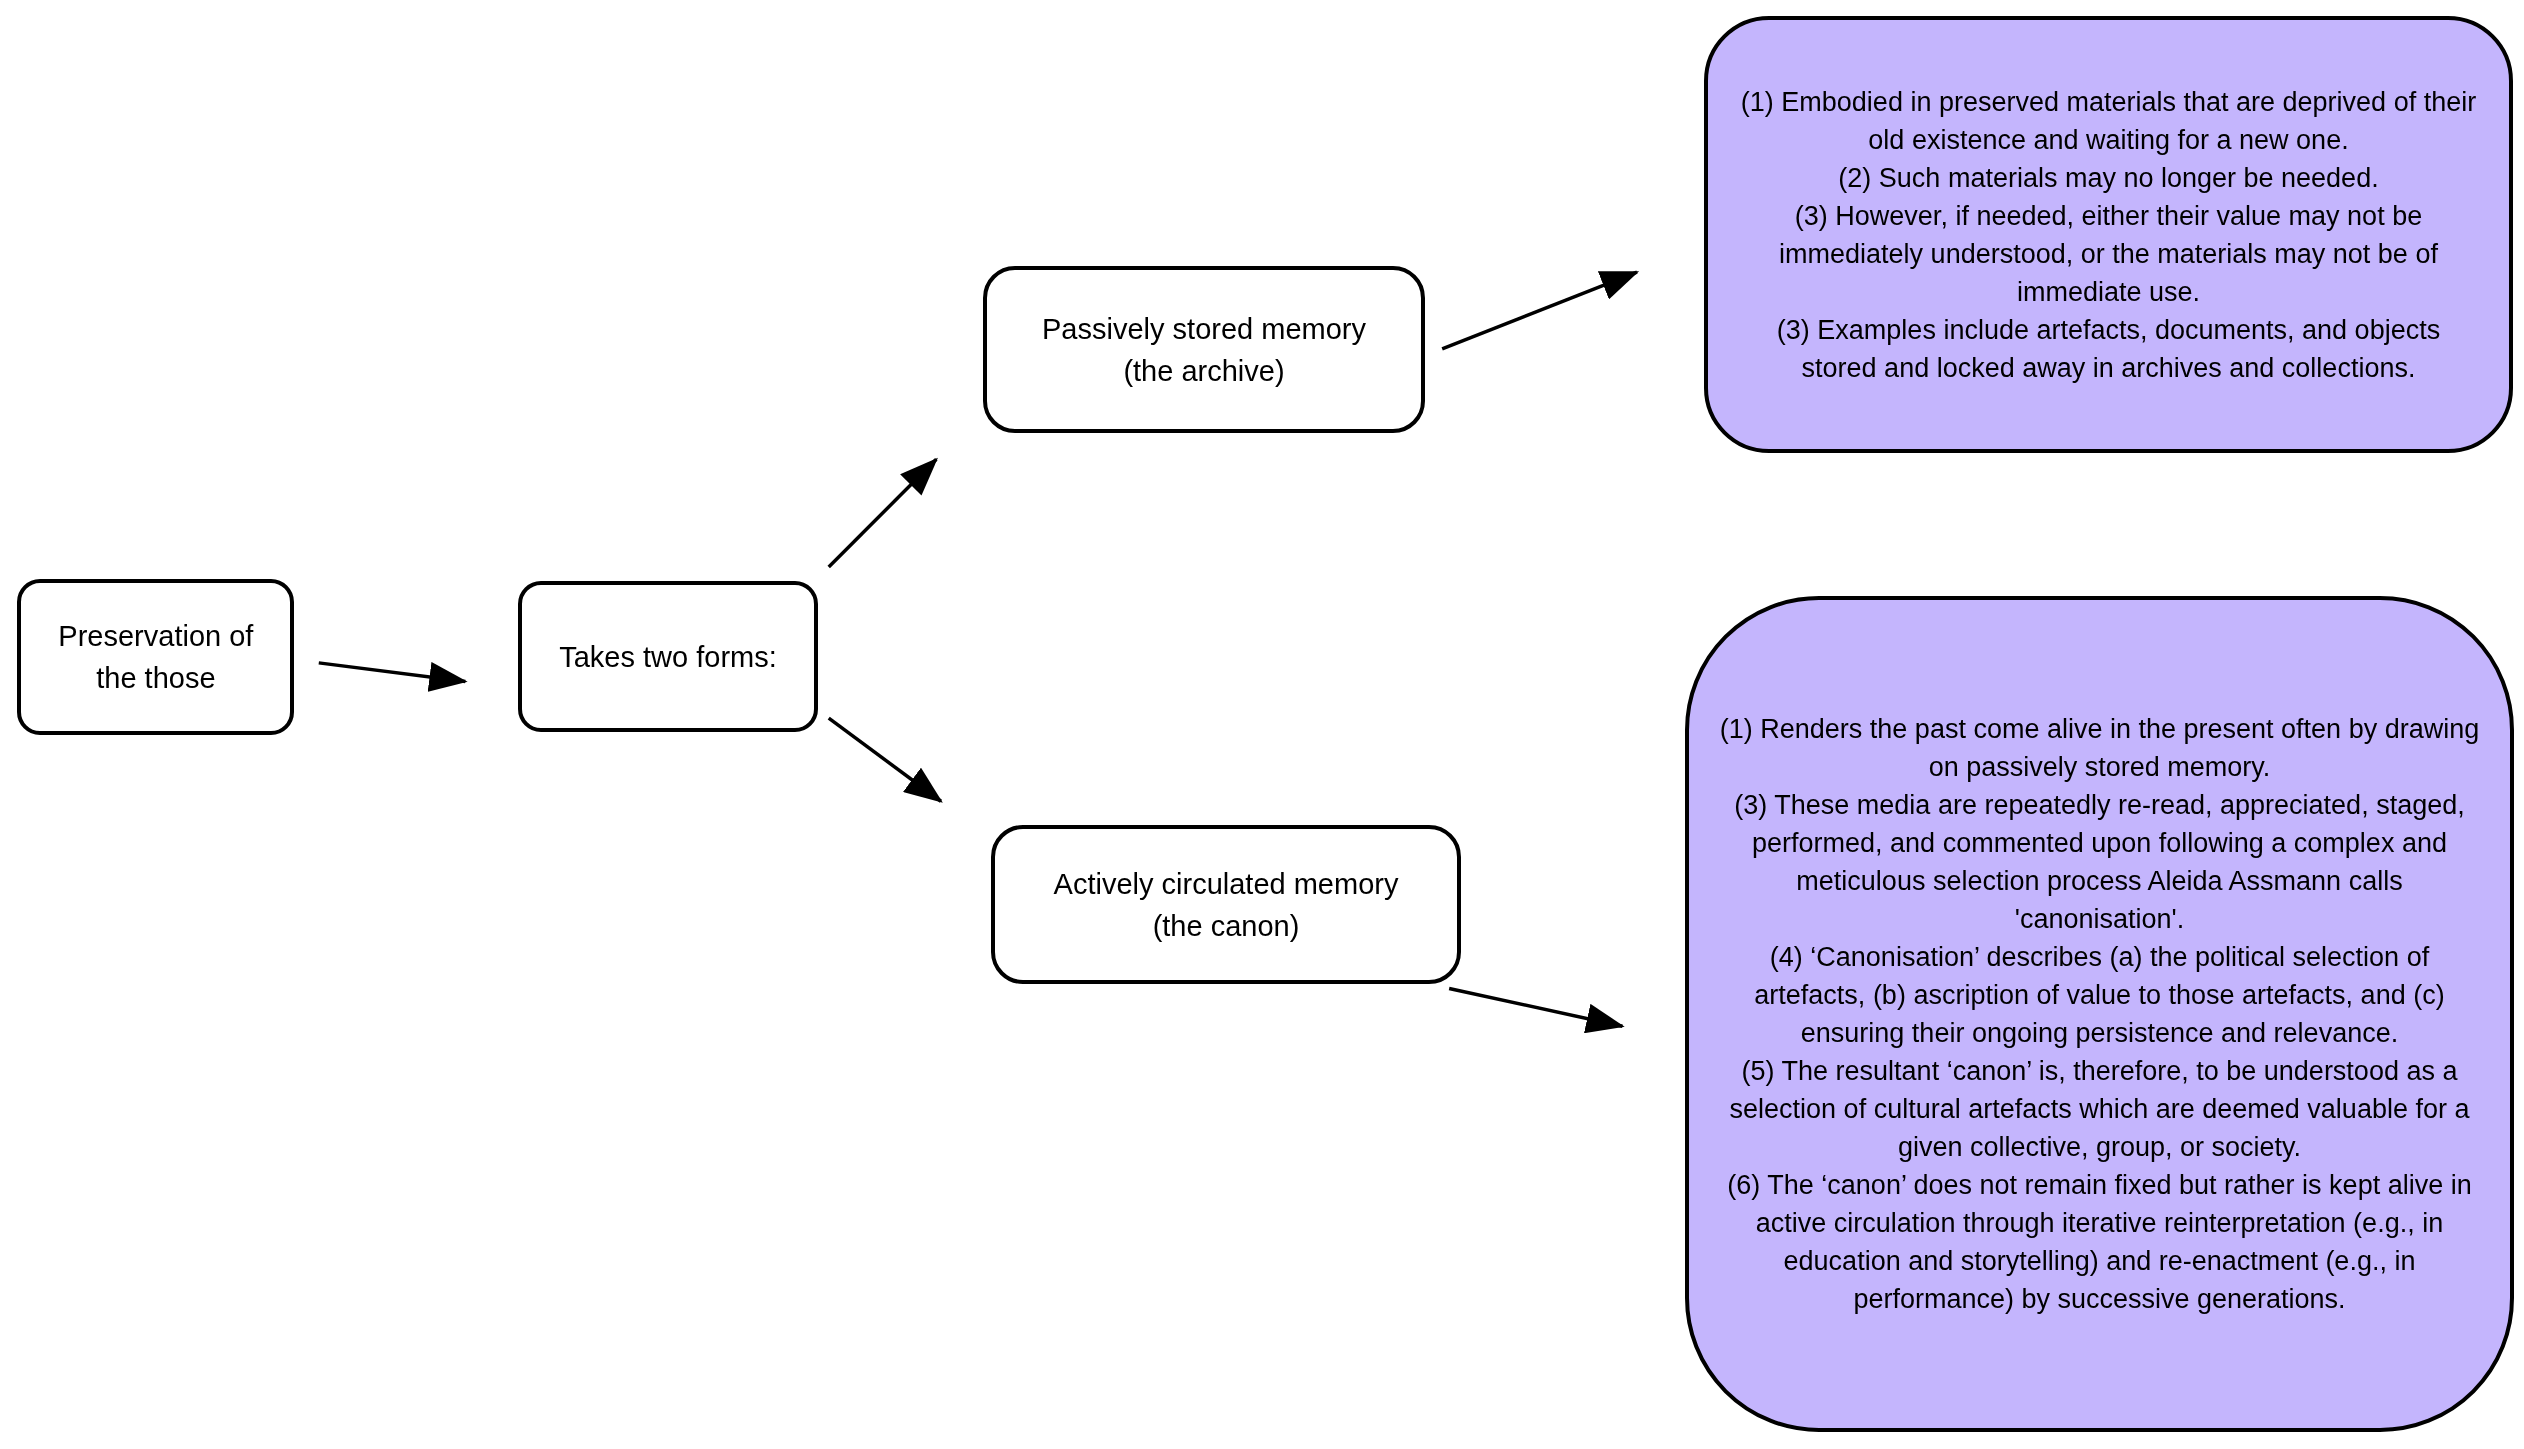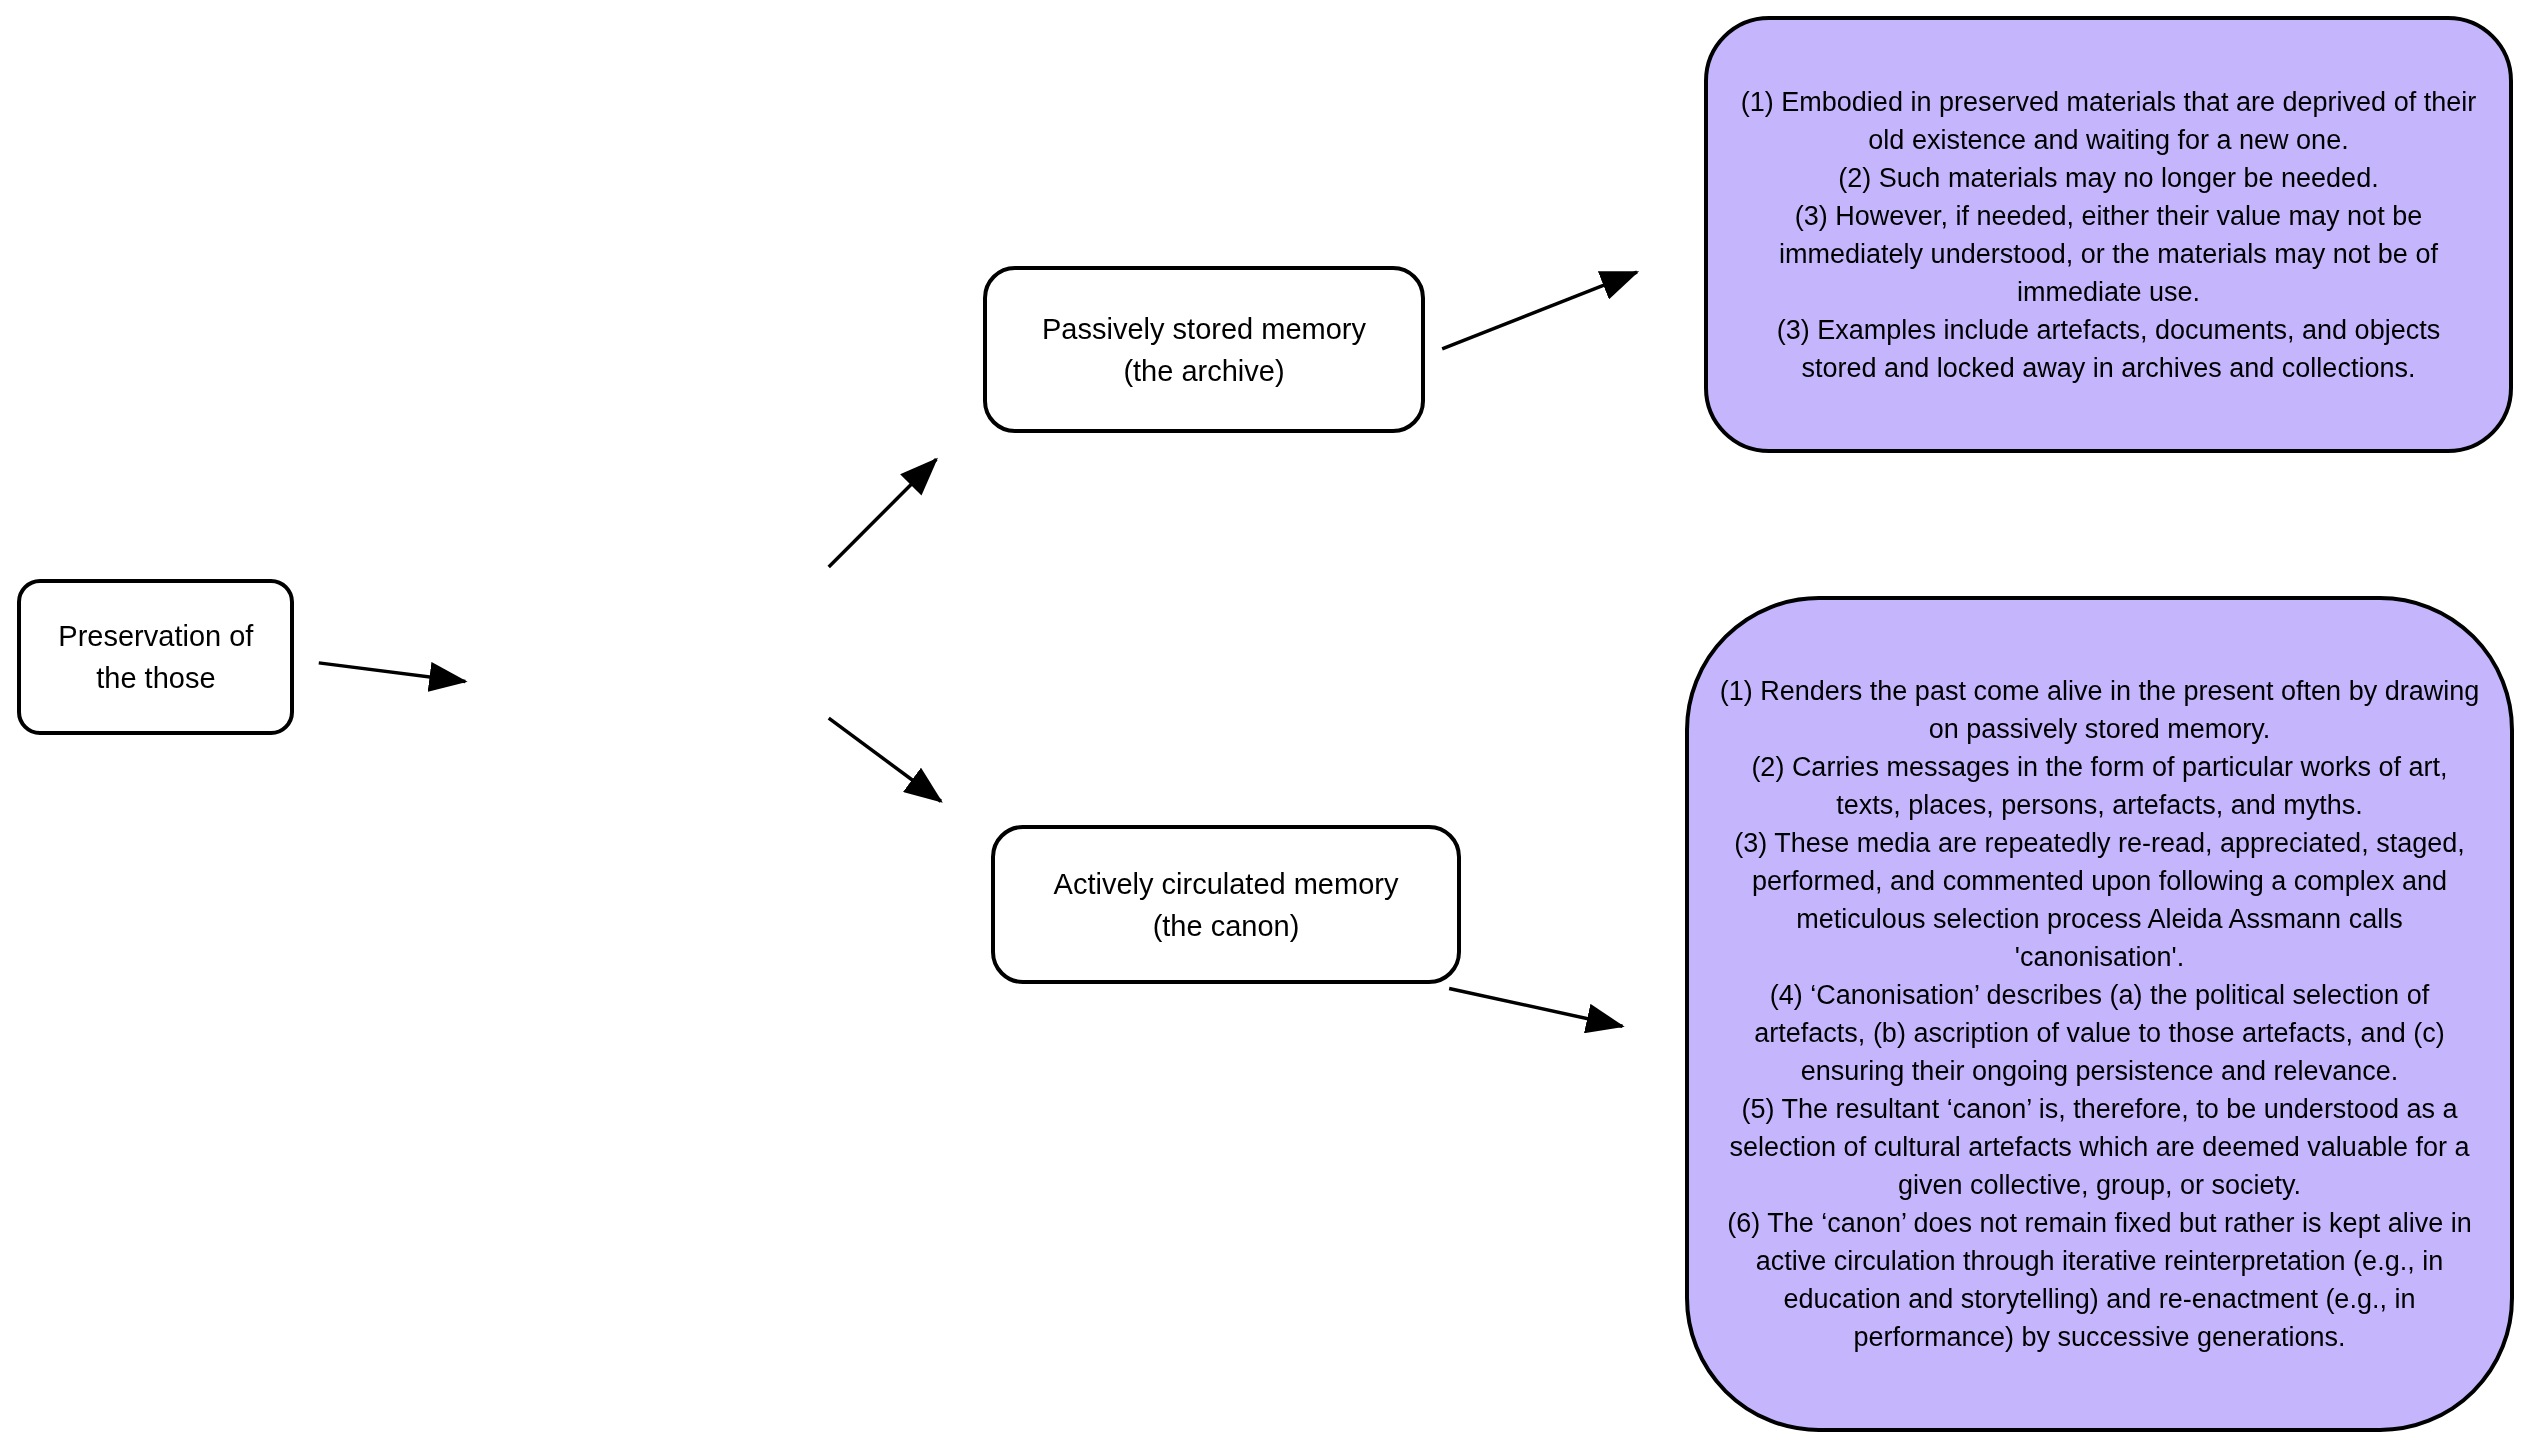--- a/index.html
+++ b/index.html
@@ -75,41 +75,43 @@
     <line x1="1425" y1="975" x2="1610" y2="790" stroke="#000000" stroke-width="6" marker-end="url(#arrowhead)"></line>
     <line x1="1425" y1="1235" x2="1618" y2="1378" stroke="#000000" stroke-width="6" marker-end="url(#arrowhead)"></line>
     <line x1="2480" y1="600" x2="2815" y2="468" stroke="#000000" stroke-width="6" marker-end="url(#arrowhead)"></line>
     <line x1="2492" y1="1700" x2="2790" y2="1765" stroke="#000000" stroke-width="6" marker-end="url(#arrowhead)"></line>
   </svg>
 
   <div class="node node-preservation">
     <div>Preservation of the those</div>
   </div>
 
+  <div class="node node-takes">
+    <div>Takes two forms:</div>
+  </div>
 
   <div class="node node-passive">
     <div>Passively stored memory</div>
     <div>(the archive)</div>
   </div>
 
   <div class="node node-active">
     <div>Actively circulated memory</div>
     <div>(the canon)</div>
   </div>
 
   <div class="detail detail-archive">
     <p>(1) Embodied in preserved materials that are deprived of their old existence and waiting for a new one.</p>
     <p>(2) Such materials may no longer be needed.</p>
     <p>(3) However, if needed, either their value may not be immediately understood, or the materials may not be of immediate use.</p>
     <p>(3) Examples include artefacts, documents, and objects stored and locked away in archives and collections.</p>
   </div>
 
   <div class="detail detail-canon">
     <p>(1) Renders the past come alive in the present often by drawing on passively stored memory.</p>
-    <p>(2) Carries messages in the form of particular works of art, texts, places, persons, artefacts, and myths.</p>
     <p>(3) These media are repeatedly re-read, appreciated, staged, performed, and commented upon following a complex and meticulous selection process Aleida Assmann calls 'canonisation'.</p>
     <p>(4) ‘Canonisation’ describes (a) the political selection of artefacts, (b) ascription of value to those artefacts, and (c) ensuring their ongoing persistence and relevance.</p>
     <p>(5) The resultant ‘canon’ is, therefore, to be understood as a selection of cultural artefacts which are deemed valuable for a given collective, group, or society.</p>
     <p>(6) The ‘canon’ does not remain fixed but rather is kept alive in active circulation through iterative reinterpretation (e.g., in education and storytelling) and re-enactment (e.g., in performance) by successive generations.</p>
   </div>
 
 </div>
 
 
 </body></html>

